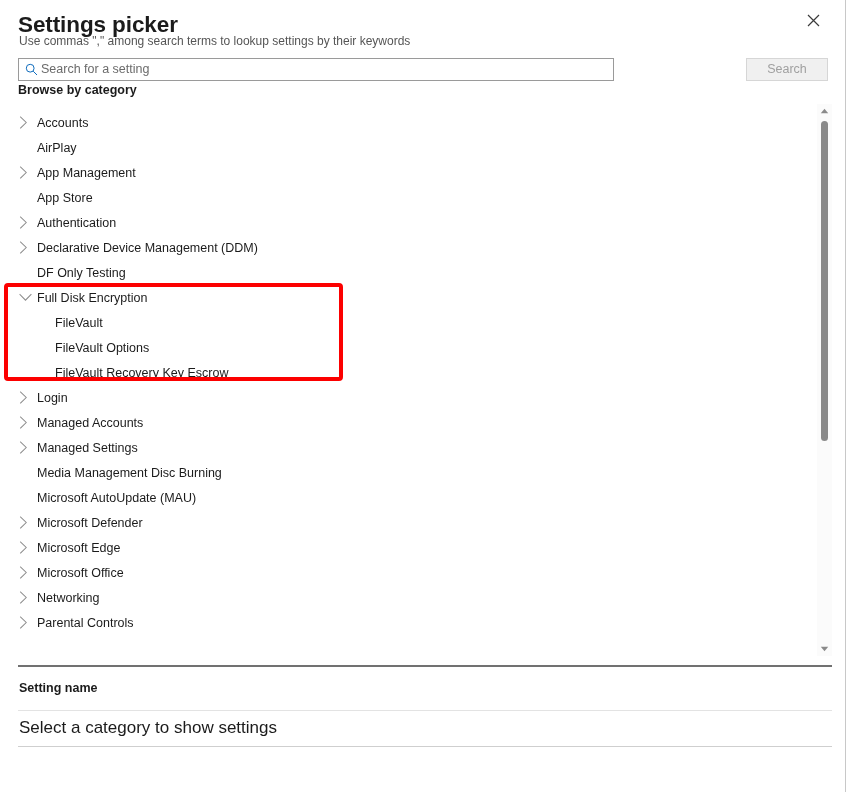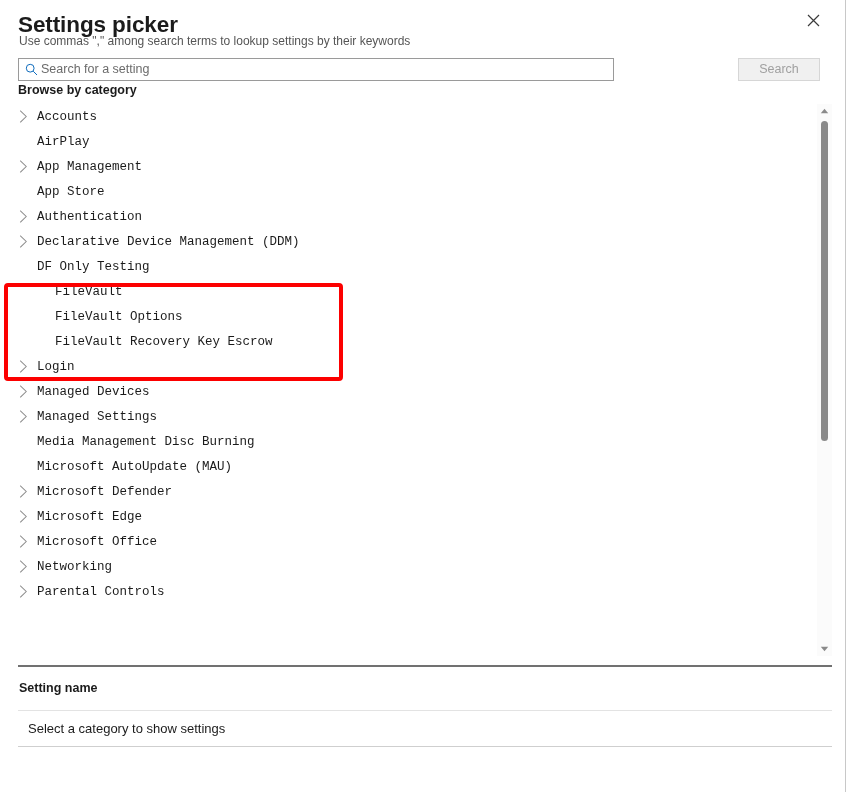--- a/index.html
+++ b/index.html
@@ -100,21 +100,21 @@
     color: #1b1b1b;
     background: transparent;
     padding: 0;
     height: 19px;
     line-height: 19px;
   }
   #search-input::placeholder { color: #6b6b6b; opacity: 1; }
 
   #search-button {
     position: absolute;
-    right: 8px;
+    right: 0;
     top: 0;
     width: 82px;
     height: 23px;
     box-sizing: border-box;
     background: #f0f0f0;
     border: 1px solid #d6d6d6;
     color: #a0a0a0;
     font-family: "Liberation Sans", sans-serif;
     font-size: 12.5px;
     line-height: 21px;
@@ -137,25 +137,24 @@
   
   #category-panel {
     position: absolute;
     left: 0px;
     top: 104px;
     width: 832px;
     height: 552px;
   }
   #category-list {
     position: absolute;
-    left: 0; top: 0;
+    left: 0; top: 6px;
     width: 816px;
     height: 552px;
     overflow: hidden;
-    font-family: Liberation Mono, monospace;
   }
   .cat-row {
     position: relative;
     height: 25px;
     display: flex;
     align-items: center;
     cursor: pointer;
     user-select: none;
   }
   .cat-chevron {
@@ -223,23 +222,23 @@
     left: 19px;
     top: 688px;
     font-size: 12.5px;
     font-weight: 700;
     color: #1b1b1b;
     white-space: nowrap;
     transform: translateY(-50%);
   }
   #setting-empty-text {
     position: absolute;
-    left: 28px;
+    left: 19px;
     top: 728px;
-    font-size: 13px;
+    font-size: 17px;
     color: #1b1b1b;
     white-space: nowrap;
     transform: translateY(-50%);
   }
 
   
   #annotation-box {
     position: absolute;
     left: 4px;
     top: 283px;
@@ -333,20 +332,28 @@
           <span class="cat-label">Declarative Device Management (DDM)</span>
         </div>
         <div class="cat-row">
           <span class="cat-chevron spacer">
             <svg width="9" height="13" viewBox="0 0 9 13">
               <path d="M1.6 1 L7.2 6.5 L1.6 12" fill="none" stroke="#8c8c8c" stroke-width="1.05" stroke-linecap="square"></path>
             </svg>
           </span>
           <span class="cat-label">DF Only Testing</span>
         </div>
+        <div class="cat-row">
+          <span class="cat-chevron">
+            <svg width="13" height="9" viewBox="0 0 13 9">
+              <path d="M1 1.6 L6.5 7.2 L12 1.6" fill="none" stroke="#8c8c8c" stroke-width="1.05" stroke-linecap="square"></path>
+            </svg>
+          </span>
+          <span class="cat-label">Full Disk Encryption</span>
+        </div>
         <div class="cat-row child">
           <span class="cat-chevron spacer">
             <svg width="9" height="13" viewBox="0 0 9 13">
               <path d="M1.6 1 L7.2 6.5 L1.6 12" fill="none" stroke="#8c8c8c" stroke-width="1.05" stroke-linecap="square"></path>
             </svg>
           </span>
           <span class="cat-label">FileVault</span>
         </div>
         <div class="cat-row child">
           <span class="cat-chevron spacer">
@@ -371,21 +378,21 @@
             </svg>
           </span>
           <span class="cat-label">Login</span>
         </div>
         <div class="cat-row">
           <span class="cat-chevron">
             <svg width="9" height="13" viewBox="0 0 9 13">
               <path d="M1.6 1 L7.2 6.5 L1.6 12" fill="none" stroke="#8c8c8c" stroke-width="1.05" stroke-linecap="square"></path>
             </svg>
           </span>
-          <span class="cat-label">Managed Devices</span>
+          <span class="cat-label">Managed Accounts</span>
         </div>
         <div class="cat-row">
           <span class="cat-chevron">
             <svg width="9" height="13" viewBox="0 0 9 13">
               <path d="M1.6 1 L7.2 6.5 L1.6 12" fill="none" stroke="#8c8c8c" stroke-width="1.05" stroke-linecap="square"></path>
             </svg>
           </span>
           <span class="cat-label">Managed Settings</span>
         </div>
         <div class="cat-row">

